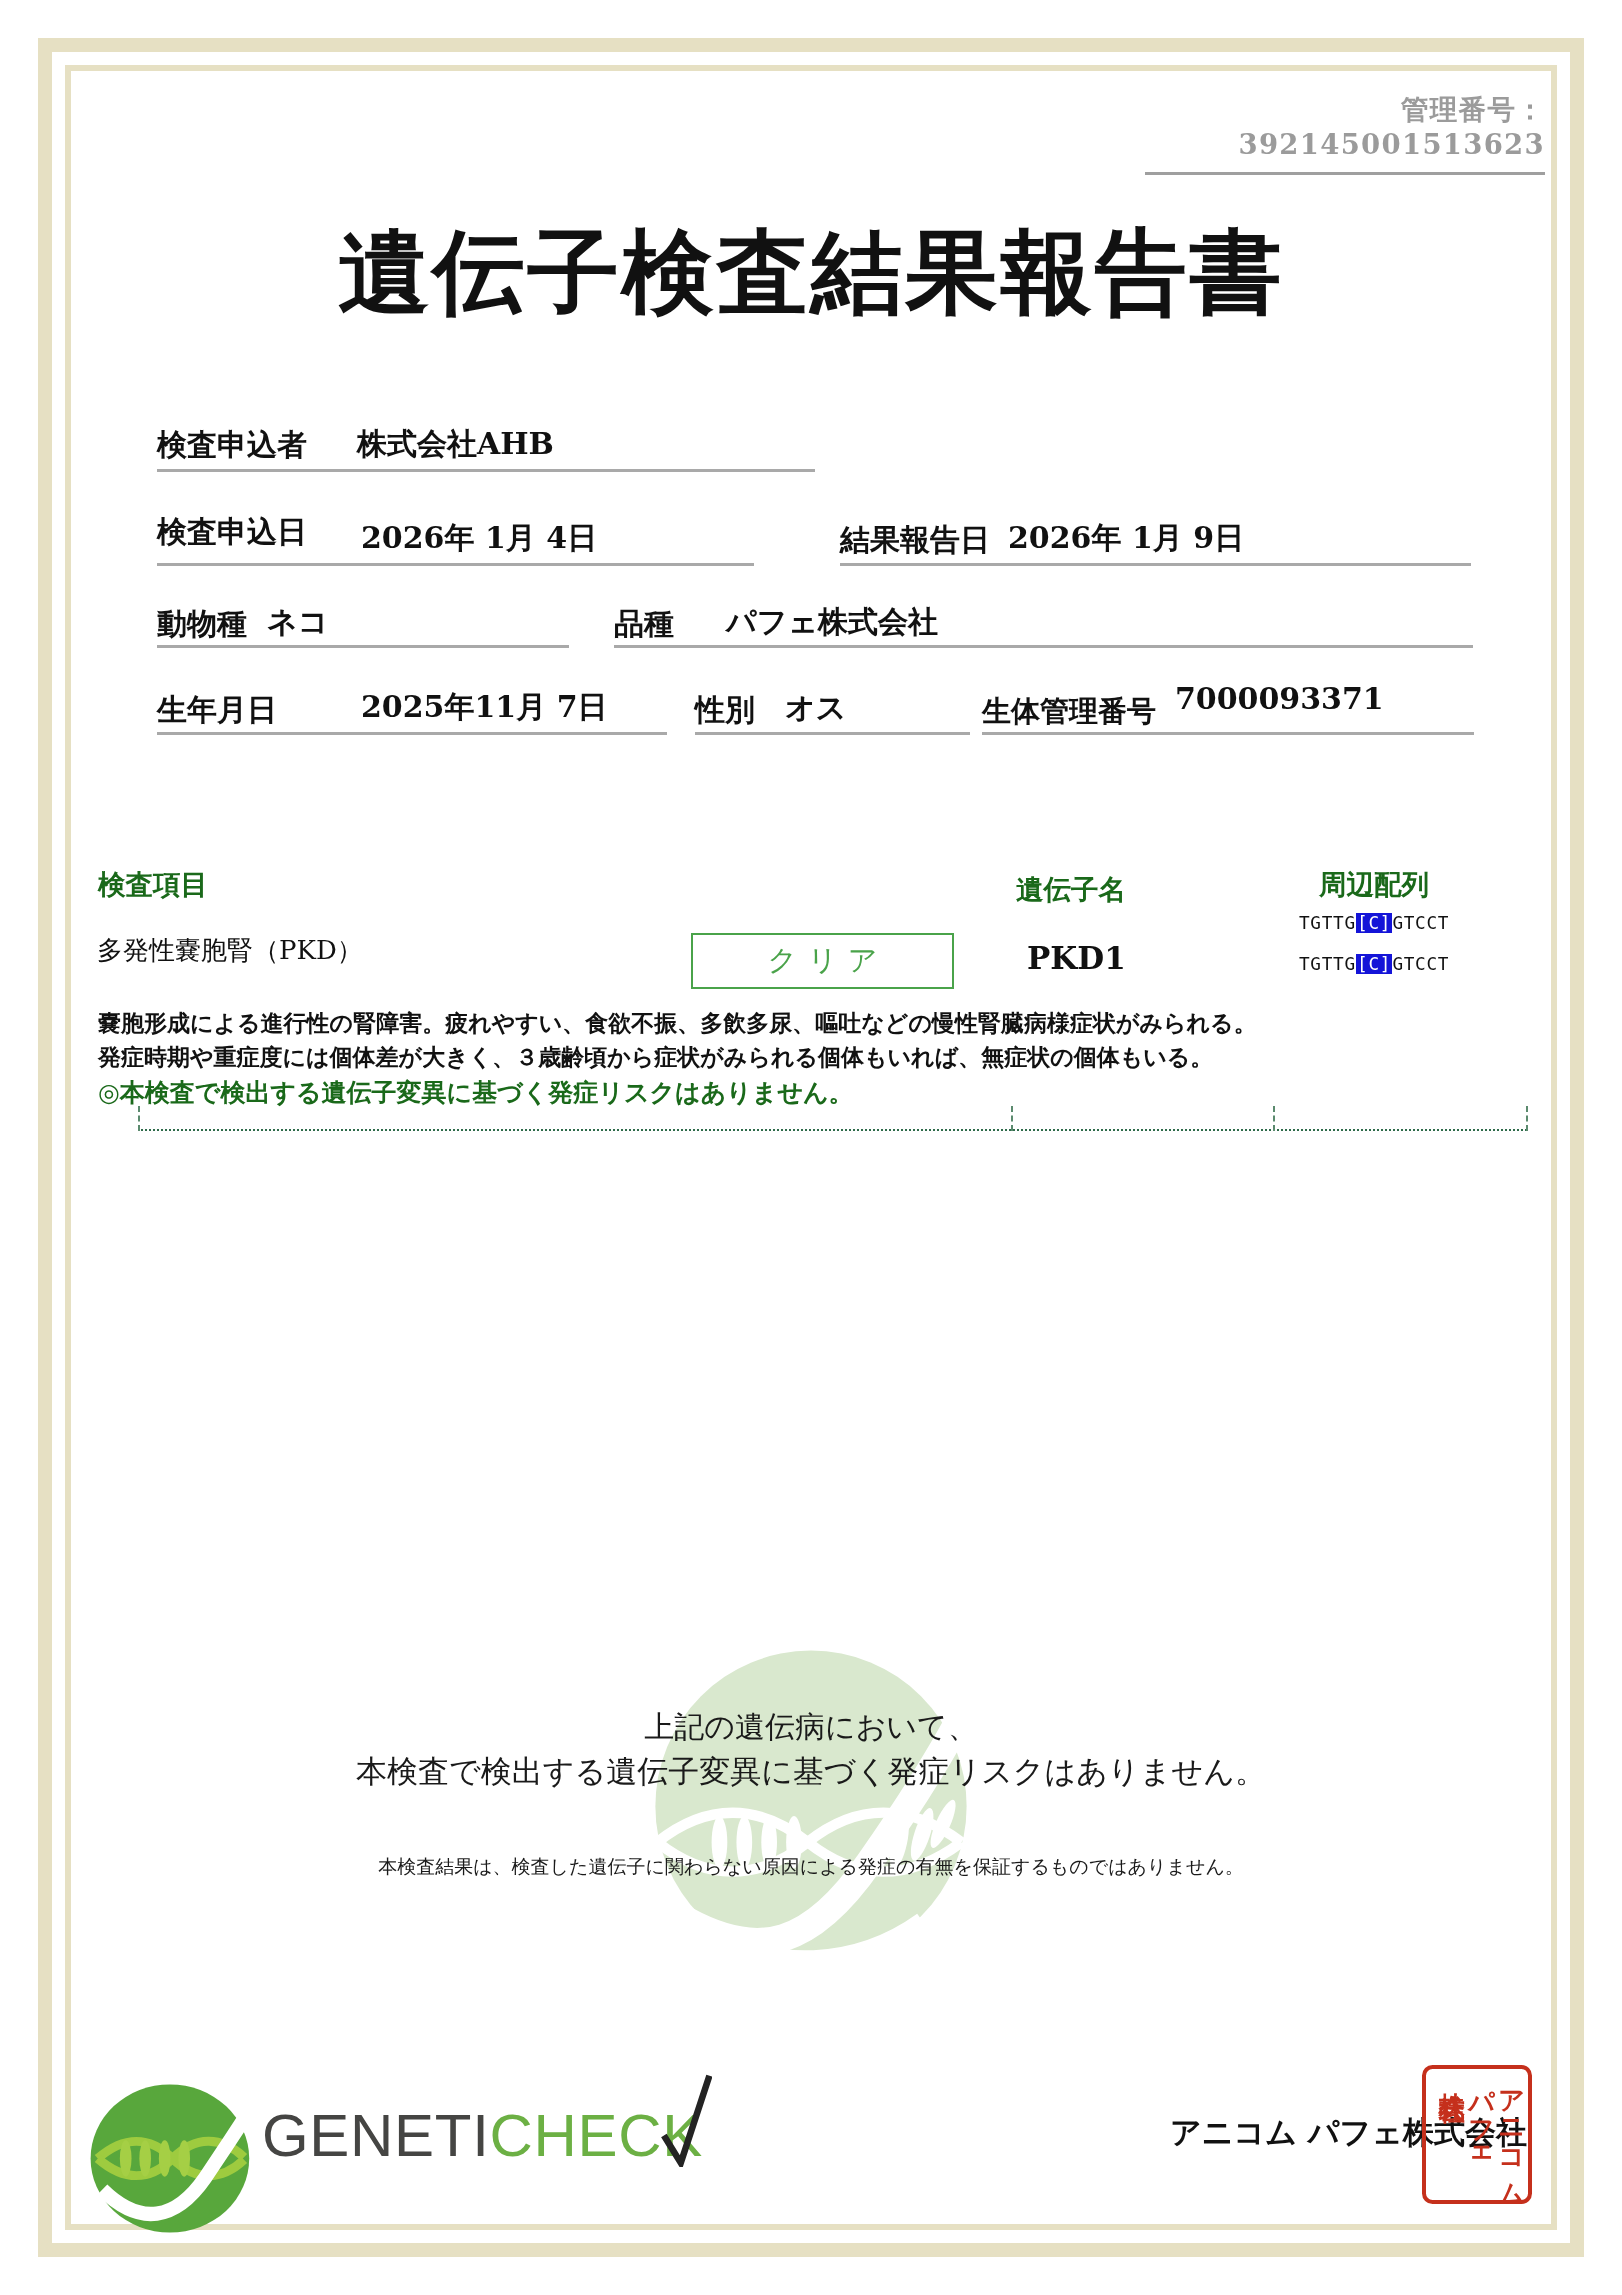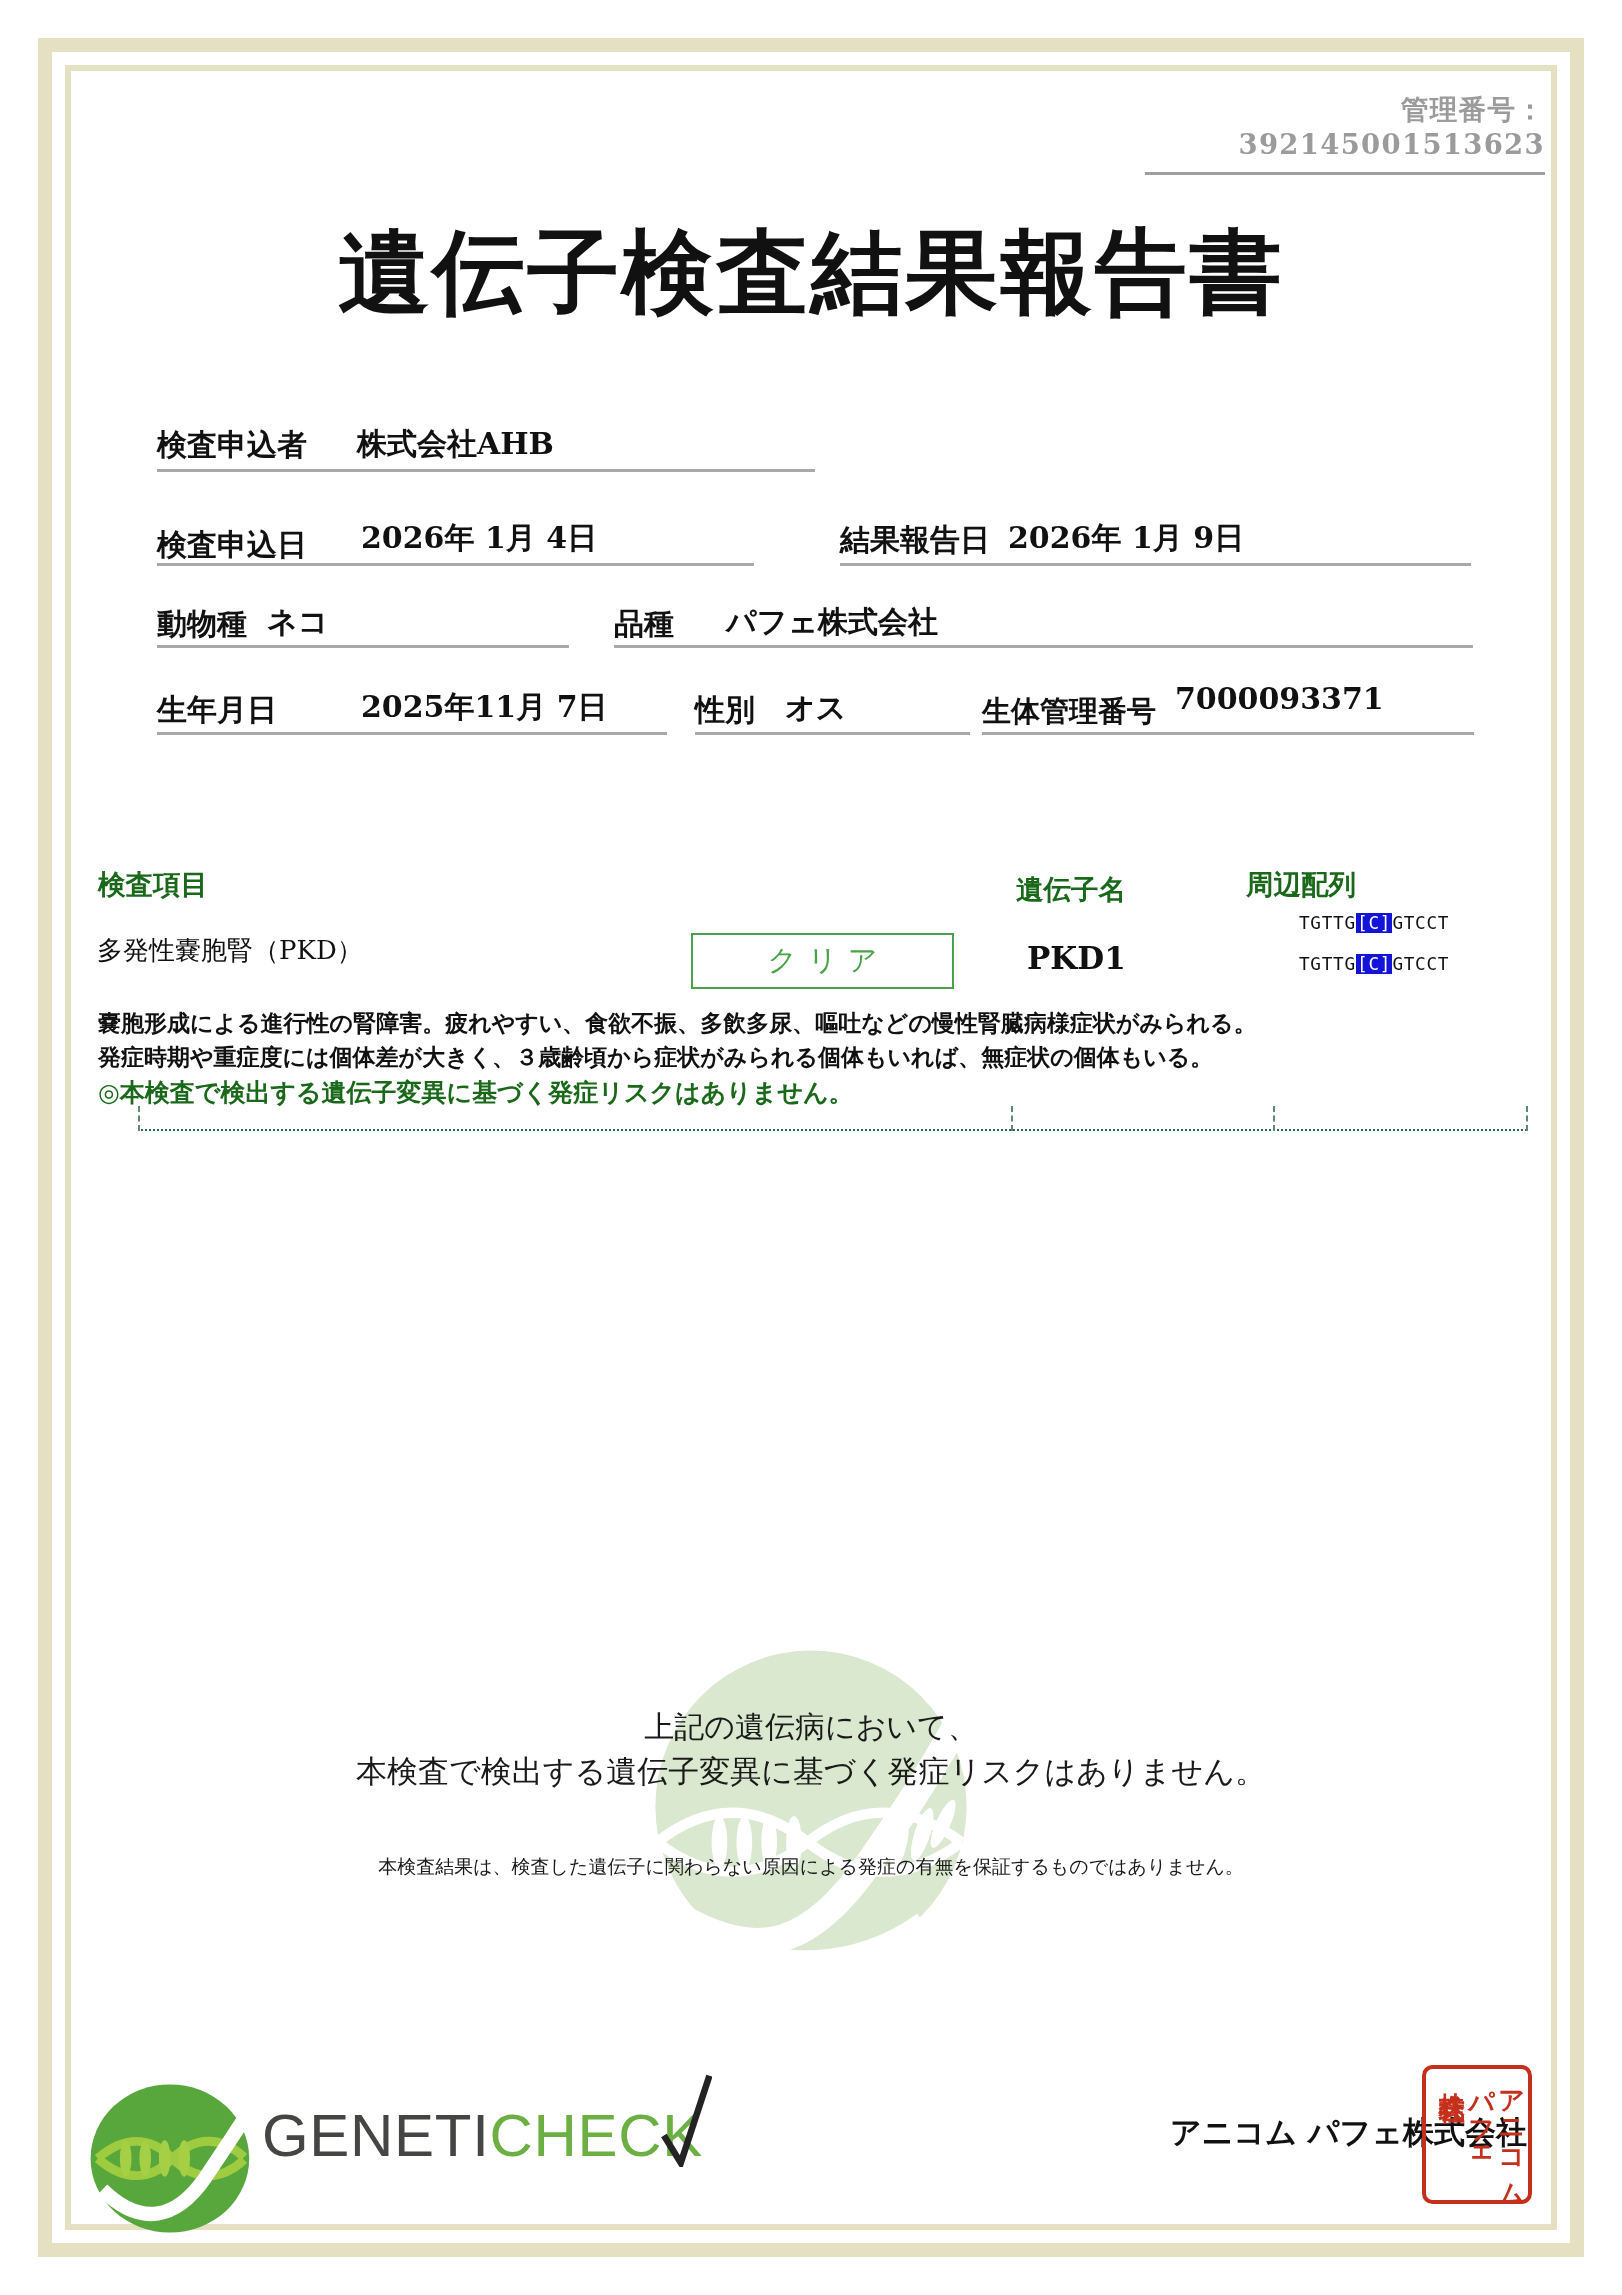--- a/index.html
+++ b/index.html
@@ -17,37 +17,37 @@
         border-bottom:3.3px solid #9f9f9f;padding-bottom:11.8px;}
   .mgmt .num{margin-left:22px;}
   
   .title{left:0;top:211px;width:100%;text-align:center;font-size:92px;font-weight:bold;
          letter-spacing:2.6px;}
   
   .flabel,.fvalue{font-size:30px;font-weight:bold;white-space:nowrap;}
   .uline{height:3.3px;background:#a9a9a9;}
   .l-applicant{left:157px;top:425px;} .v-applicant{left:357px;top:424px;}
   .u1{left:157px;top:469px;width:658px;}
-  .l-applydate{left:157px;top:525px;text-align:right;} .v-applydate{left:361px;top:518px;}
+  .l-applydate{left:157px;top:512px;text-align:right;} .v-applydate{left:361px;top:518px;}
   .u2{left:157px;top:563px;width:597px;}
   .l-reportdate{left:840px;top:520px;} .v-reportdate{left:1008px;top:518px;}
   .u3{left:840px;top:563px;width:631px;}
   .l-species{left:157px;top:604px;} .v-species{left:267px;top:602px;}
   .u4{left:157px;top:645px;width:412px;}
   .l-breed{left:614px;top:604px;} .v-breed{left:726px;top:602px;}
   .u5{left:614px;top:645px;width:859px;}
   .l-birth{left:157px;top:690px;} .v-birth{left:361px;top:687px;}
   .u6{left:157px;top:732px;width:510px;}
   .l-sex{left:695px;top:690px;} .v-sex{left:785px;top:688px;}
   .u7{left:695px;top:732px;width:275px;}
   .l-animalid{left:982px;top:692px;font-size:29px;} .v-animalid{left:1175px;top:681px;}
   .u8{left:982px;top:732px;width:492px;}
   
   .ghead{font-size:27.5px;font-weight:bold;color:#1a691a;white-space:nowrap;}
-  .h-item{left:98px;top:867px;} .h-gene{left:1016px;top:872px;} .h-seq{left:1246px;top:867px;}
+  .h-item{left:98px;top:867px;} .h-gene{left:1016px;top:872px;} .h-seq{left:1319px;top:867px;}
   .t-name{left:97px;top:933px;font-size:26px;font-weight:normal;white-space:nowrap;}
   .result-box{left:691px;top:933px;width:259px;height:52px;border:2px solid #4aa34a;
               display:flex;align-items:center;justify-content:center;}
   .result-box span{color:#4aa34a;font-size:29px;letter-spacing:10.5px;padding-left:10.5px;}
   .t-gene{left:1027px;top:940px;font-size:31px;font-weight:bold;}
   .seq{font-family:"DejaVu Sans Mono","Liberation Mono",monospace;font-size:17.7px;
        letter-spacing:0.7px;color:#111;white-space:nowrap;}
   .seq1{left:1299px;top:913px;} .seq2{left:1299px;top:954px;}
   .mut{background:#1414d8;color:#ffffff;padding:0 1.3px;}
   .desc{left:98px;font-size:23px;font-weight:bold;white-space:nowrap;}

